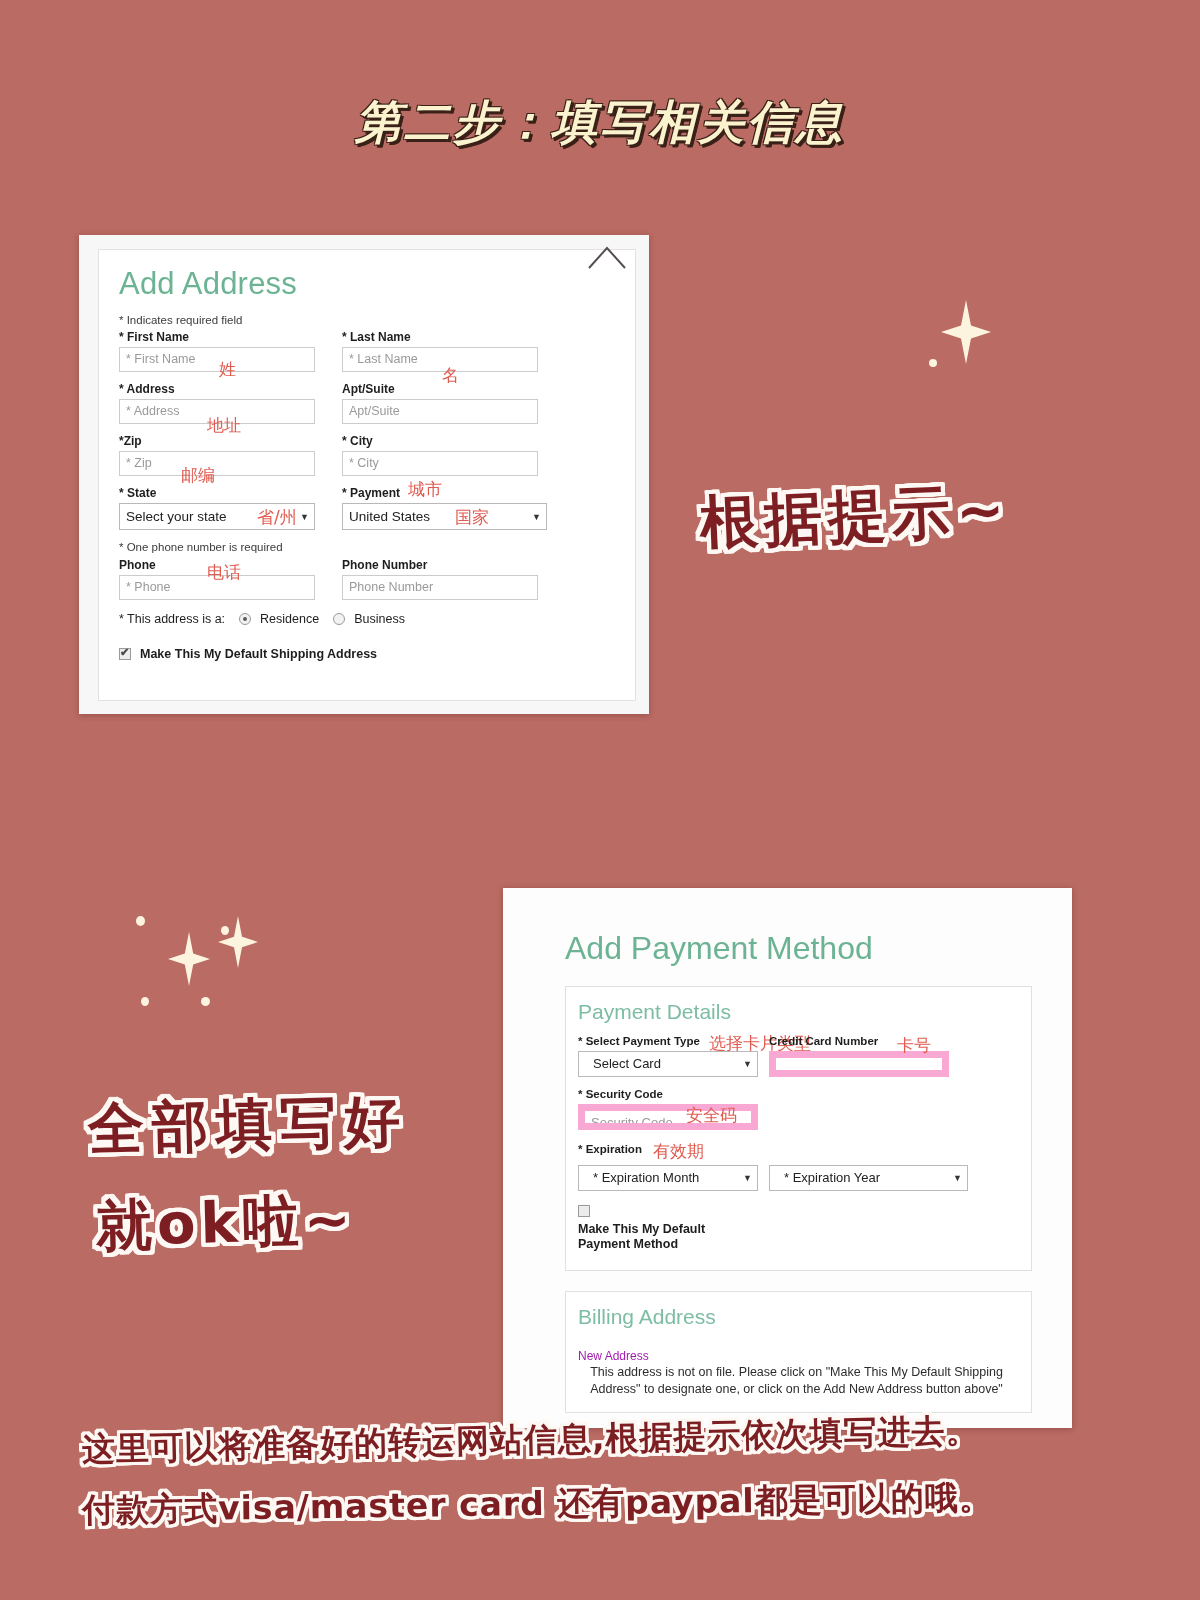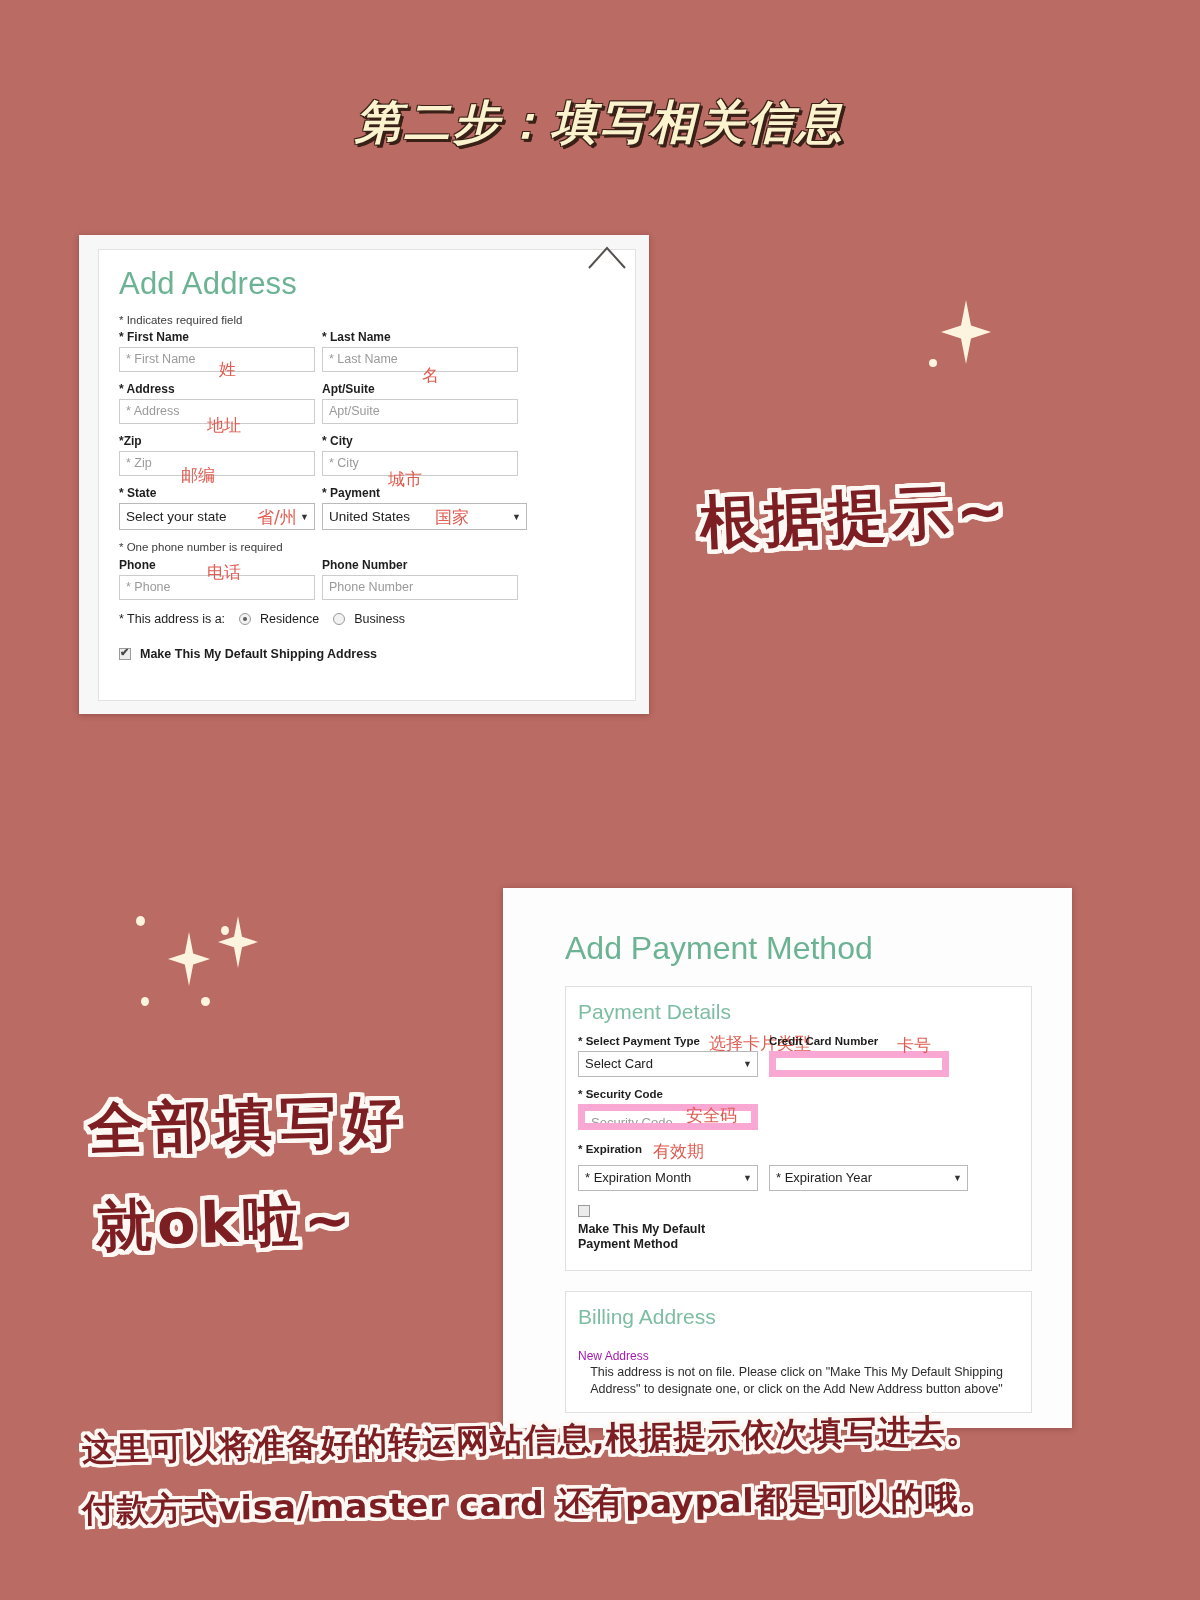--- a/index.html
+++ b/index.html
@@ -145,21 +145,21 @@
   }
 
   .req-note {
     font-size: 11.5px;
     color: #3b3b3b;
     margin-bottom: 4px;
   }
 
   .frow {
     display: flex;
-    gap: 7px;
+    gap: 27px;
     margin-bottom: 1px;
   }
   .fcol { width: 196px; position: relative; }
 
   .flabel {
     font-size: 12px;
     font-weight: bold;
     color: #1e1e1e;
     display: block;
     margin-bottom: 2px;
@@ -318,21 +318,21 @@
     white-space: nowrap;
     overflow: hidden;
   }
   .pselect {
     width: 100%;
     height: 26px;
     border: 1px solid #b9b9b9;
     background: #fff;
     font-size: 13px;
     color: #222;
-    padding: 0 18px 0 6px;
+    padding: 0 18px 0 14px;
     line-height: 24px;
     position: relative;
     white-space: nowrap;
     overflow: hidden;
   }
   .pselect .arrow {
     position: absolute;
     right: 5px; top: 50%;
     transform: translateY(-50%);
     font-size: 9px; color: #333;
@@ -423,21 +423,21 @@
 
     <div class="frow">
       <div class="fcol">
         <span class="flabel">*Zip</span>
         <div class="finput">* Zip</div>
         <span class="cn" style="left:62px; top:30px;">邮编</span>
       </div>
       <div class="fcol">
         <span class="flabel">* City</span>
         <div class="finput">* City</div>
-        <span class="cn" style="left:66px; top:34px;">城市</span>
+        <span class="cn" style="left:66px; top:44px;">城市</span>
       </div>
     </div>
 
     <div class="frow">
       <div class="fcol">
         <span class="flabel">* State</span>
         <div class="fselect">
           <span>Select your state</span>
           <span class="arrow">▼</span>
         </div>

